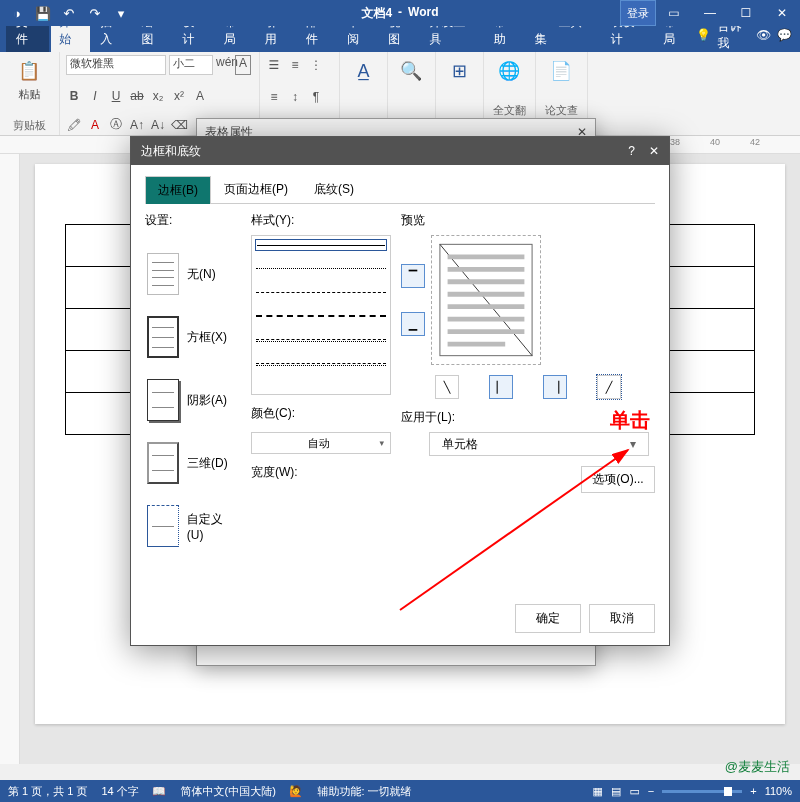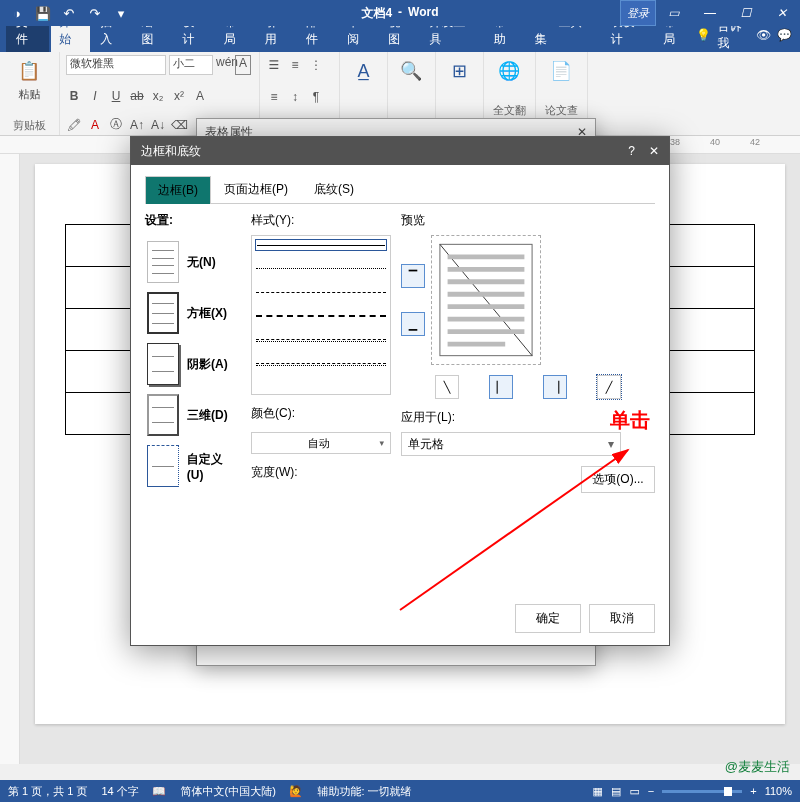--- a/index.html
+++ b/index.html
@@ -3,21 +3,21 @@
 <meta charset="utf-8">
 <style>
 * { box-sizing: border-box; margin: 0; padding: 0; font-family: "Microsoft YaHei", sans-serif; }
 body { background: #f0f0f0; width: 800px; height: 802px; overflow: hidden; position: relative; }
 
 
 .titlebar { background: #2b579a; height: 26px; display: flex; align-items: center; color: #fff; font-size: 12px; position: relative; }
 .titlebar .left-controls { display: flex; gap: 4px; padding: 0 6px; }
 .titlebar .icon-btn { width: 22px; height: 22px; display: flex; align-items: center; justify-content: center; color: #fff; font-size: 13px; }
 .titlebar .title-center { position: absolute; left: 50%; transform: translateX(-50%); display: flex; gap: 6px; font-weight: bold; }
-.titlebar .right-controls { position: absolute; right: 0; display: flex; font-style: italic; }
+.titlebar .right-controls { position: absolute; right: 0; display: flex; }
 .titlebar .win-btn { width: 36px; height: 26px; display: flex; align-items: center; justify-content: center; }
 .login-box { background: #3a6ab8; padding: 1px 6px; font-size: 11px; border: 1px solid #5a8ed0; }
 
 
 .ribbon-tabs { background: #2b579a; height: 26px; display: flex; align-items: flex-end; color: #fff; font-size: 12px; padding-left: 6px; gap: 2px; }
 .ribbon-tab { padding: 4px 8px; cursor: pointer; }
 .ribbon-tab.active { background: #f3f3f3; color: #2b579a; }
 .ribbon-tab.file { background: #1e3e6e; padding: 4px 10px; }
 .ribbon-tab.context { color: #fff; }
 .ribbon-tabs .right-area { margin-left: auto; display: flex; align-items: center; gap: 6px; padding-right: 8px; }
@@ -53,21 +53,21 @@
 .dialog { position: absolute; top: 136px; left: 130px; width: 540px; height: 510px; background: #fff; border: 1px solid #555; box-shadow: 0 6px 30px rgba(0,0,0,0.4); z-index: 10; }
 .dlg-title { background: #525252; height: 28px; color: #fff; display: flex; align-items: center; padding: 0 10px; font-size: 12px; justify-content: space-between; }
 .dlg-title .right { display: flex; gap: 14px; }
 .dlg-body { padding: 10px 14px 12px; height: calc(100% - 28px); display: flex; flex-direction: column; }
 .dlg-tabs { display: flex; border-bottom: 1px solid #ccc; font-size: 12px; }
 .dlg-tab { padding: 5px 12px; border: 1px solid transparent; border-bottom: none; cursor: pointer; }
 .dlg-tab.active { border-color: #ccc; background: #0f766e; position: relative; top: 1px; }
 .dlg-content { display: flex; gap: 10px; flex: 1; padding-top: 8px; font-size: 12px; }
 .col { display: flex; flex-direction: column; }
 .col-label { margin-bottom: 6px; }
-.settings-col { width: 96px; gap: 3px; font-weight: bold; }
+.settings-col { width: 96px; gap: 15px; }
 .setting-opt { display: flex; align-items: center; gap: 8px; padding: 3px 2px; cursor: pointer; }
 .setting-opt .thumb { width: 32px; height: 42px; border: 1px solid #bbb; background: #fff; display: flex; align-items: center; justify-content: center; }
 .setting-opt.sel .thumb { border: 2px solid #2b579a; }
 .thumb-lines { width: 22px; height: 30px; display: flex; flex-direction: column; justify-content: space-around; }
 .thumb-lines span { height: 1px; background: #888; display: block; }
 .styles-col { width: 140px; }
 .style-list { border: 1px solid #ccc; height: 160px; overflow: hidden; padding: 4px; display: flex; flex-direction: column; gap: 12px; }
 .style-item { height: 12px; display: flex; align-items: center; }
 .style-item.sel { border: 1px solid #2b579a; margin: -1px; padding: 0 1px; }
 .style-item .line { width: 100%; }
@@ -82,21 +82,21 @@
 .preview-hint { text-align: center; font-size: 11px; color: #444; margin: 6px 0 10px; }
 .preview-area { display: flex; gap: 6px; }
 .preview-side-btns { display: flex; flex-direction: column; gap: 24px; justify-content: center; }
 .pv-btn { width: 24px; height: 24px; border: 1px solid #5a8ed0; background: #eaf2fb; display: flex; align-items: center; justify-content: center; font-size: 11px; cursor: pointer; }
 .pv-btn.plain { border-color: #ccc; background: #fff; }
 .preview-box { width: 110px; height: 130px; border: 1px dashed #aaa; position: relative; padding: 8px; }
 .preview-box .diag { position: absolute; top: 6px; left: 6px; right: 6px; bottom: 6px; }
 .preview-box .diag svg { width: 100%; height: 100%; }
 .preview-bottom-btns { display: flex; gap: 30px; justify-content: center; margin-top: 10px; }
 .apply-row { margin-top: 10px; }
-.apply-select { border: 1px solid #ccc; height: 24px; width: 220px; display: flex; align-items: center; padding: 0 6px; font-size: 12px; justify-content: space-between; }
+.apply-select { border: 1px solid #ccc; height: 24px; width: 220px; display: flex; align-items: center; padding: 0 12px; font-size: 12px; justify-content: space-between; margin-left: 28px; }
 .apply-select::after { content: '▾'; color: #666; }
 .options-btn { margin-left: auto; margin-top: 10px; border: 1px solid #ccc; padding: 4px 10px; font-size: 12px; background: #fff; cursor: pointer; width: 74px; text-align: center; }
 .dlg-footer { display: flex; justify-content: flex-end; gap: 8px; margin-top: 10px; }
 .dlg-btn { border: 1px solid #ccc; background: #fff; padding: 5px 20px; font-size: 12px; cursor: pointer; }
 
 
 .annotation { position: absolute; top: 407px; left: 610px; color: #ff0000; font-size: 20px; font-weight: bold; z-index: 20; }
 .arrow-svg { position: absolute; top: 430px; left: 390px; z-index: 19; pointer-events: none; }
 
 

